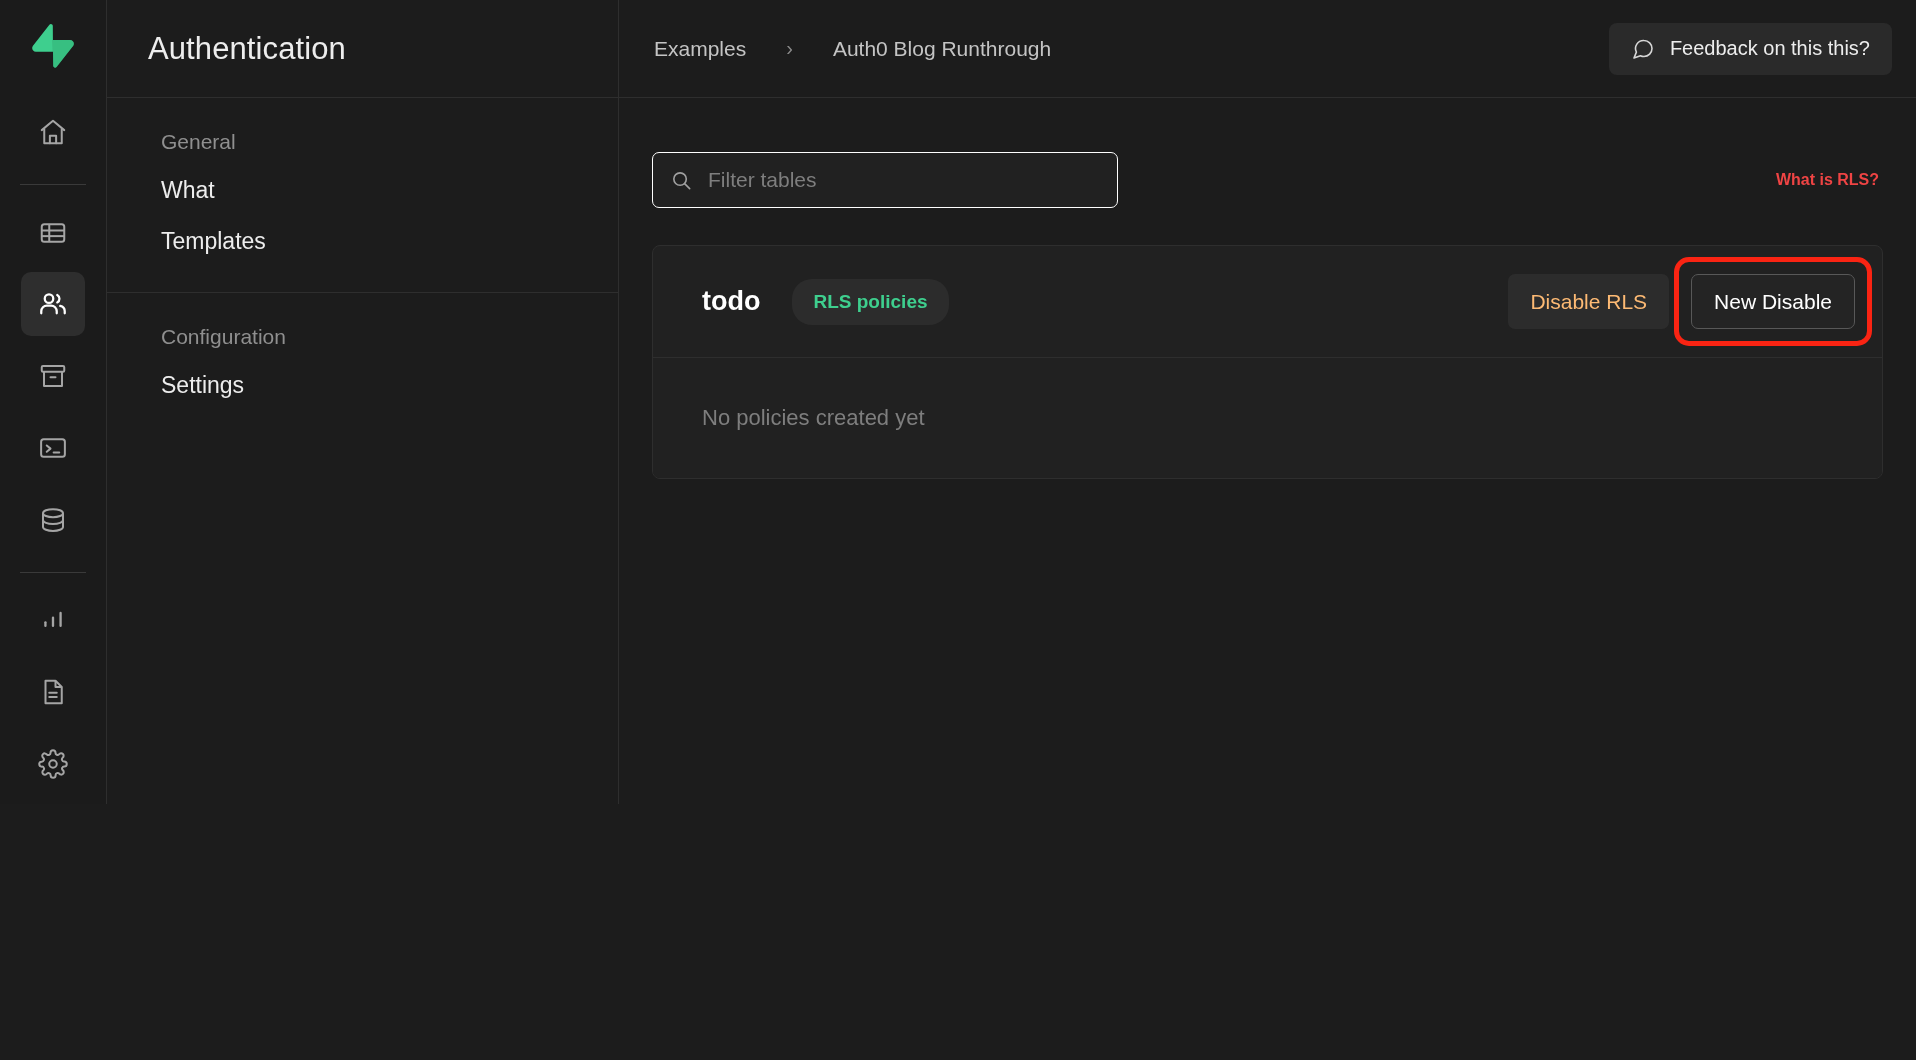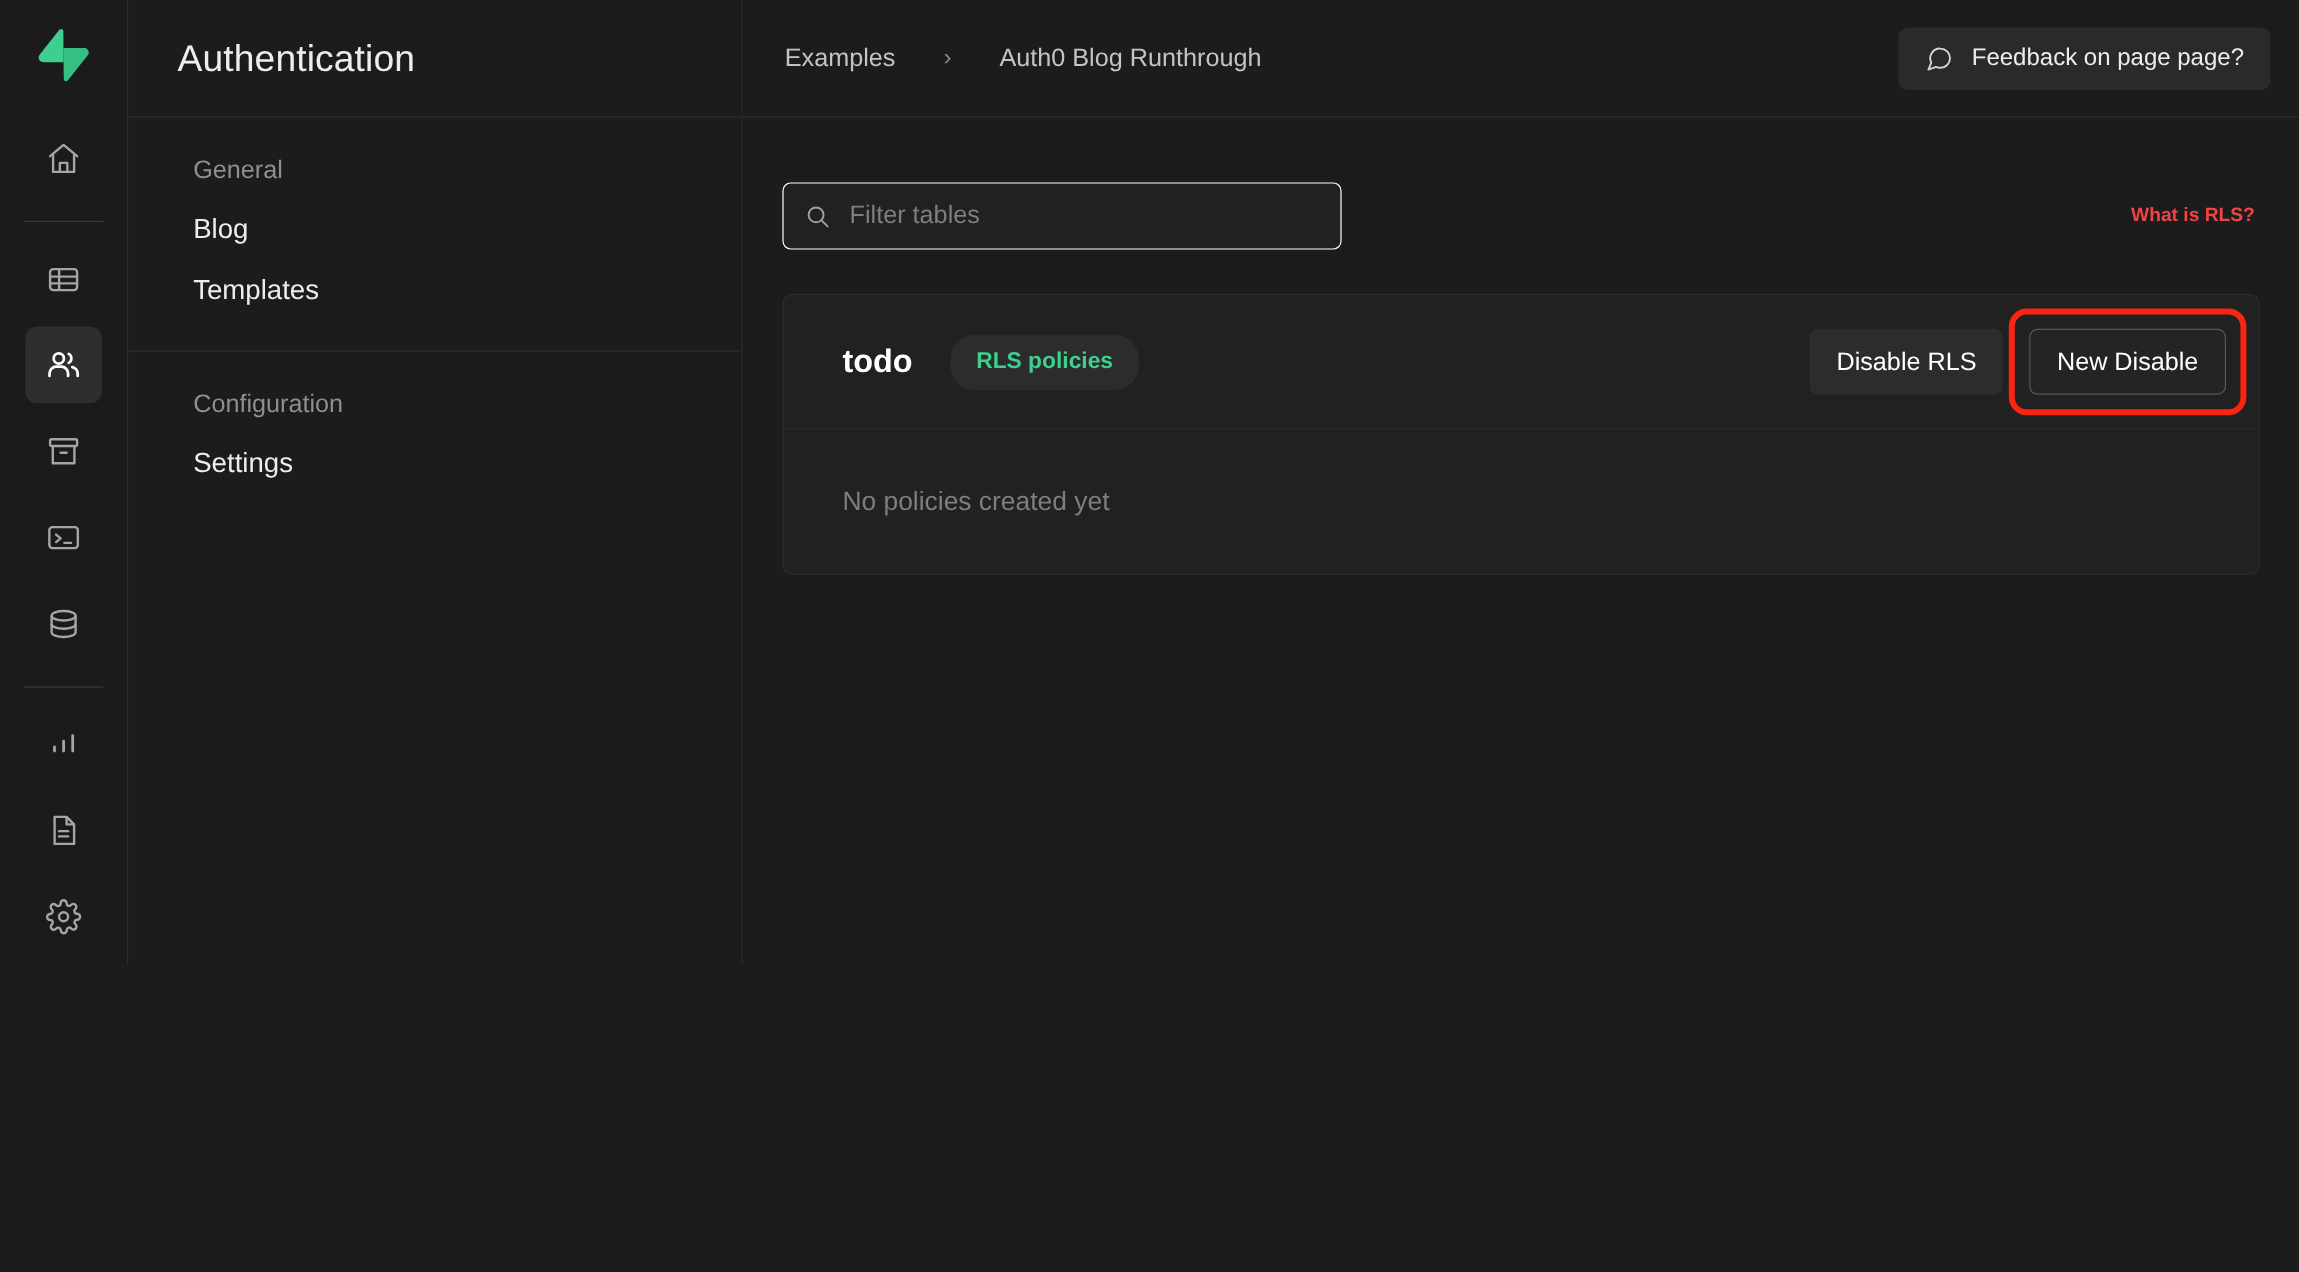--- a/index.html
+++ b/index.html
@@ -263,21 +263,21 @@
     display: flex;
     align-items: center;
     gap: 22px;
   }
 
   .btn-secondary {
     height: 55px;
     background: #2c2c2c;
     border: none;
     border-radius: 7px;
-    color: #ffffff;
+    color: #fdba74;
     font-size: 21px;
     font-family: "Liberation Sans", sans-serif;
     padding: 0 22px;
     cursor: pointer;
   }
 
   .new-policy-wrap {
     position: relative;
     display: inline-flex;
   }
@@ -429,21 +429,21 @@
     <div class="rail-spacer"></div>
   </div>
 
   <div class="secondary-nav">
     <div class="nav-header">
       <div class="nav-header-title">Authentication</div>
     </div>
 
     <div class="nav-section bordered">
       <div class="nav-section-label">General</div>
-      <div class="nav-item">Blog</div>
+      <div class="nav-item">What</div>
       <div class="nav-item">Templates</div>
     </div>
 
     <div class="nav-section">
       <div class="nav-section-label">Configuration</div>
       <div class="nav-item">Settings</div>
     </div>
   </div>
 
   <div class="main">
@@ -456,21 +456,21 @@
       </div>
 
       <div class="topbar-spacer"></div>
 
       <button class="feedback-btn">
         <span>
           <svg width="24" height="24" viewBox="0 0 24 24" fill="none" stroke="currentColor" stroke-width="1.6" stroke-linejoin="round">
             <path d="M21 11.5a8 8 0 0 1-8 8 8.5 8.5 0 0 1-3.6-.8L3 21l2.4-5.9A8 8 0 0 1 13 3.5a8 8 0 0 1 8 8z"></path>
           </svg>
         </span>
-        <span>Feedback on page page?</span>
+        <span>Feedback on this this?</span>
       </button>
     </div>
 
     <div class="content">
 
       <div class="content-toolbar">
         <div class="search-box">
           <span>
             <svg width="23" height="23" viewBox="0 0 24 24" fill="none" stroke="currentColor" stroke-width="1.7" stroke-linecap="round">
               <circle cx="10.5" cy="10.5" r="6.5"></circle>

